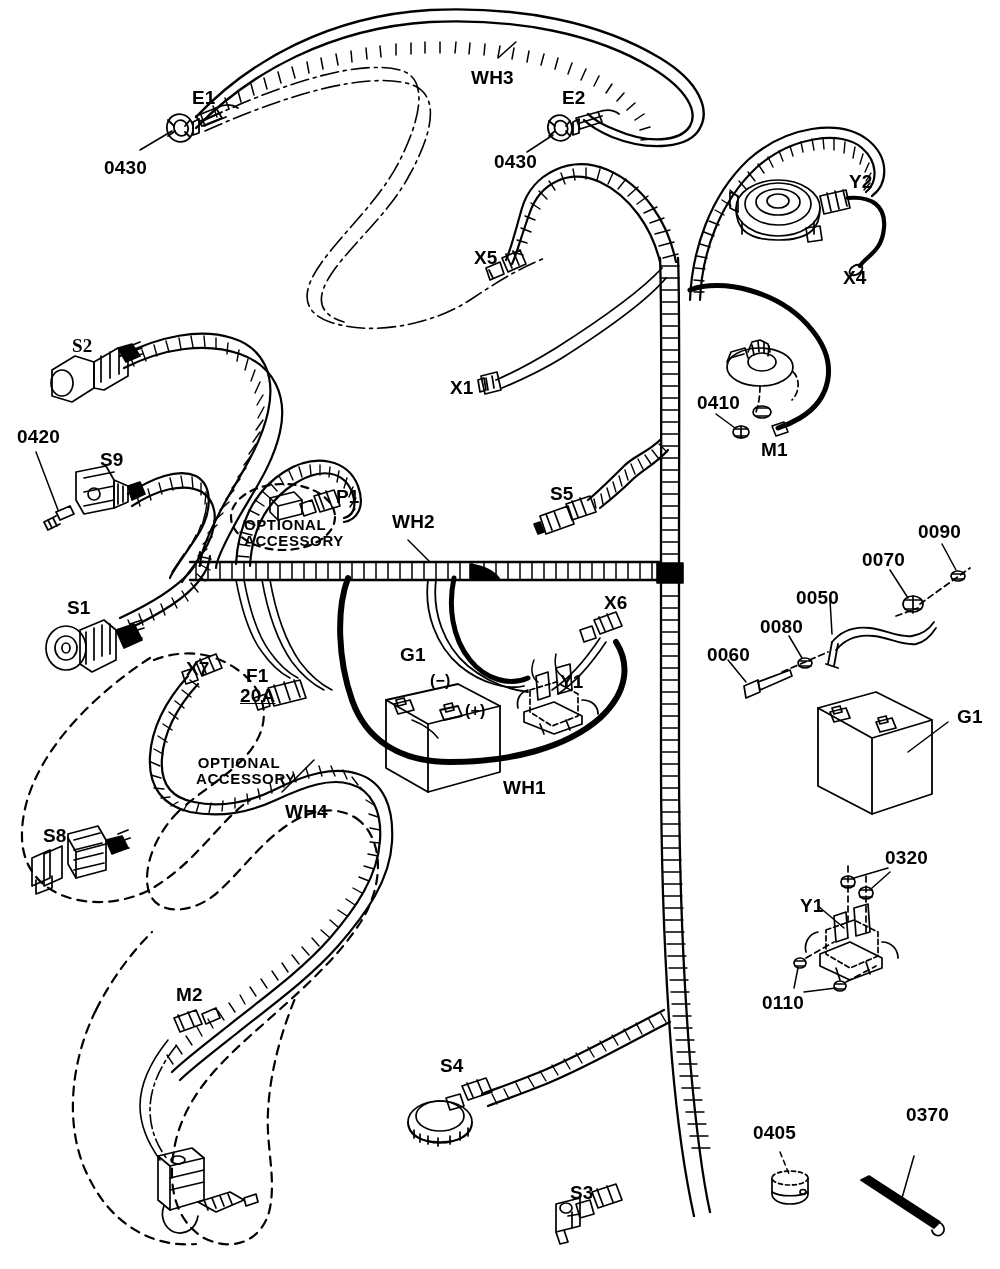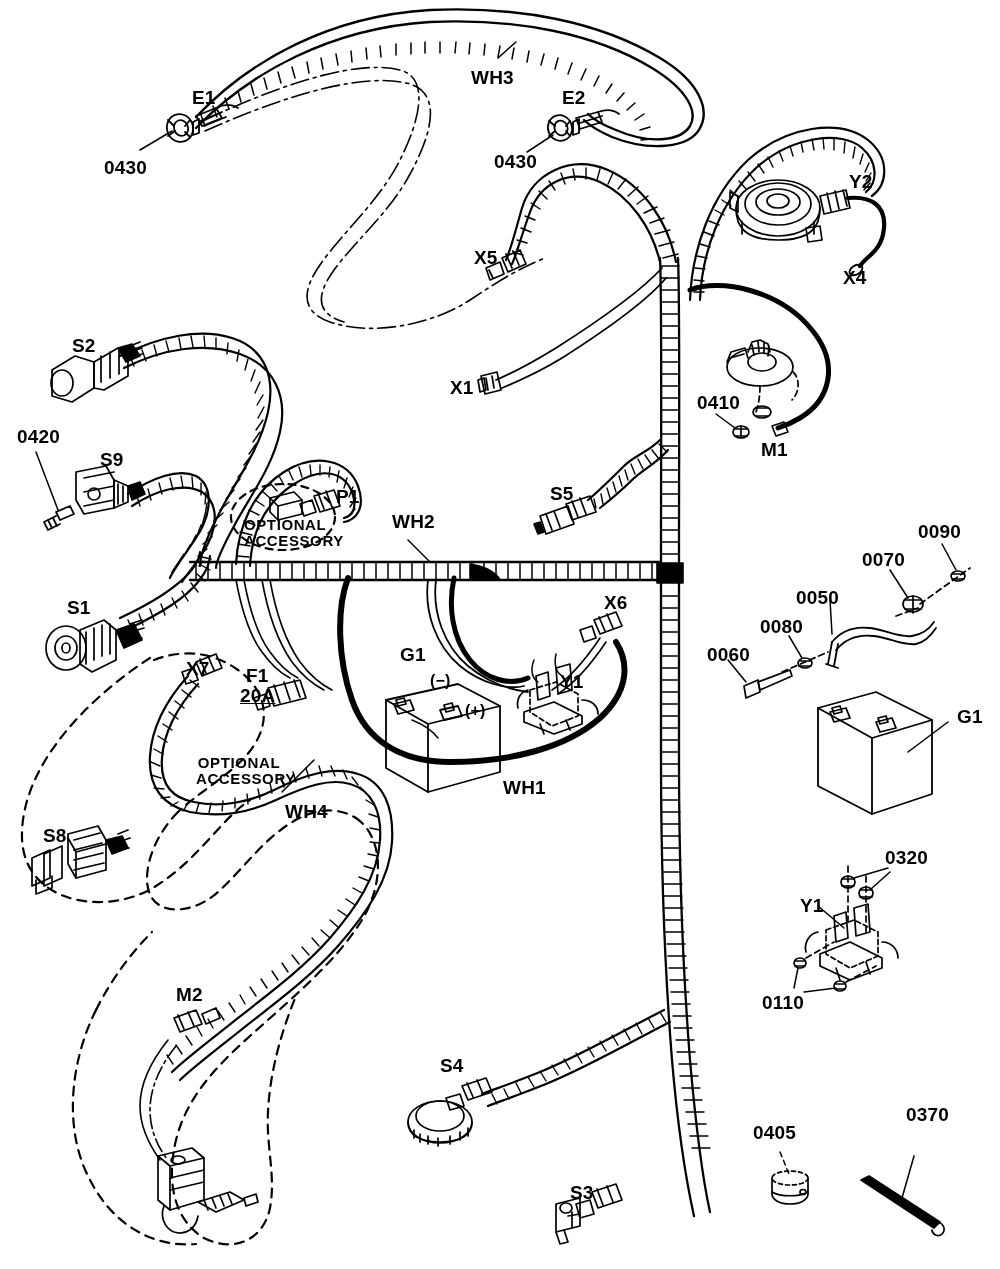--- a/index.html
+++ b/index.html
@@ -631,21 +631,21 @@
 
   <div class="lbl ref" style="left:805px;top:172px;margin-left:44px;">Y2</div>
   <div class="lbl ref" style="left:843px;top:268px;">X4</div>
 
   <div class="lbl ref" style="left:474px;top:248px;">X5</div>
   <div class="lbl ref" style="left:450px;top:378px;">X1</div>
 
   <div class="lbl num" style="left:697px;top:393px;">0410</div>
   <div class="lbl ref" style="left:761px;top:440px;">M1</div>
 
-  <div class="lbl ref" style="left:72px;top:336px;">S2</div>
+  <div class="lbl ref" style="left:72px;top:336px;font-family:Liberation Serif, serif;">S2</div>
   <div class="lbl num" style="left:17px;top:427px;">0420</div>
   <div class="lbl ref" style="left:100px;top:450px;">S9</div>
   <div class="lbl ref" style="left:67px;top:598px;">S1</div>
 
   <div class="lbl small" style="left:244px;top:517px;width:80px;">
     <span>OPTIONAL</span><br>
     <span>ACCESSORY</span>
   </div>
   <div class="lbl ref" style="left:336px;top:487px;">P1</div>
   <div class="lbl ref" style="left:392px;top:512px;">WH2</div>

